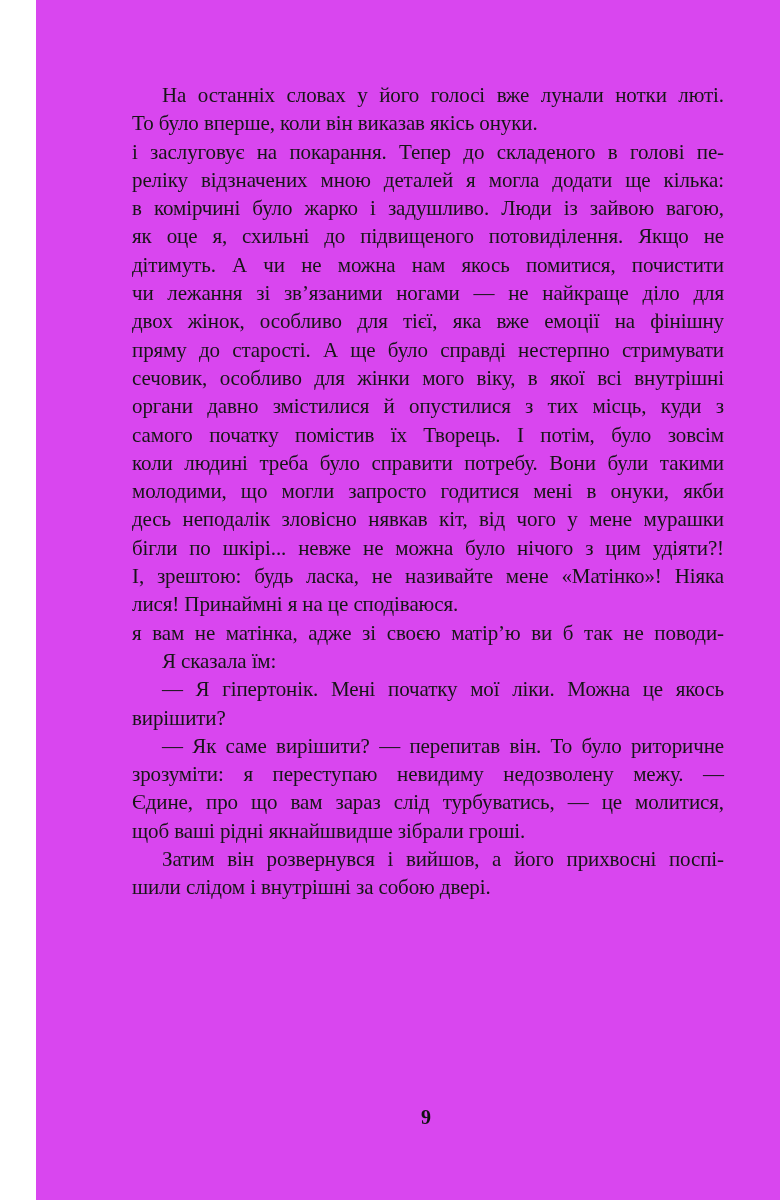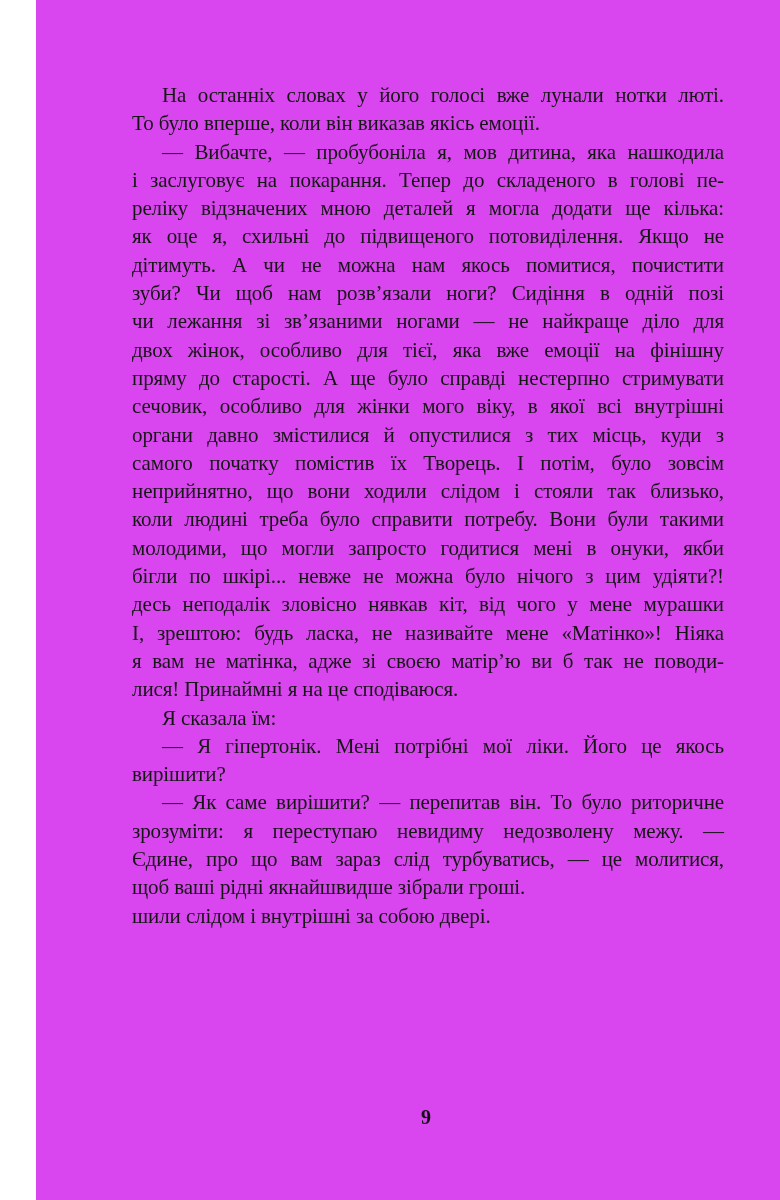--- a/index.html
+++ b/index.html
@@ -51,44 +51,43 @@
     line-height: 24px;
     color: #111111;
   }
 </style>
 </head>
 <body>
 
 <div class="page">
   <div class="text-block" id="text-block">
       <div class="line indent">На останніх словах у його голосі вже лунали нотки люті.</div>
-      <div class="line last">То було вперше, коли він виказав якісь емоції.</div>
-      <div class="line indent">— Вибачте, — пробубоніла я, мов дитина, яка нашкодила</div>
+      <div class="line last">То було вперше, коли він виказав якісь онуки.</div>
       <div class="line">і заслуговує на покарання. Тепер до складеного в голові пе-</div>
       <div class="line">реліку відзначених мною деталей я могла додати ще кілька:</div>
+      <div class="line">в комірчині було жарко і задушливо. Люди із зайвою вагою,</div>
       <div class="line">як оце я, схильні до підвищеного потовиділення. Якщо не</div>
       <div class="line">дітимуть. А чи не можна нам якось помитися, почистити</div>
-      <div class="line">зуби? Чи щоб нам розв’язали ноги? Сидіння в одній позі</div>
       <div class="line">чи лежання зі зв’язаними ногами — не найкраще діло для</div>
       <div class="line">двох жінок, особливо для тієї, яка вже емоції на фінішну</div>
       <div class="line">пряму до старості. А ще було справді нестерпно стримувати</div>
       <div class="line">сечовик, особливо для жінки мого віку, в якої всі внутрішні</div>
       <div class="line">органи давно змістилися й опустилися з тих місць, куди з</div>
       <div class="line">самого початку помістив їх Творець. І потім, було зовсім</div>
-      <div class="line">неприйнятно, що вони ходили слідом і стояли так близько,</div>
       <div class="line">коли людині треба було справити потребу. Вони були такими</div>
       <div class="line">молодими, що могли запросто годитися мені в онуки, якби</div>
+      <div class="line">десь неподалік зловісно нявкав кіт, від чого у мене мурашки</div>
       <div class="line">бігли по шкірі... невже не можна було нічого з цим удіяти?!</div>
-      <div class="line">десь неподалік зловісно нявкав кіт, від чого у мене мурашки</div>
       <div class="line">І, зрештою: будь ласка, не називайте мене «Матінко»! Ніяка</div>
+      <div class="line last">лися! Принаймні я на це сподіваюся.</div>
       <div class="line">я вам не матінка, адже зі своєю матір’ю ви б так не поводи-</div>
-      <div class="line last">лися! Принаймні я на це сподіваюся.</div>
       <div class="line indent last">Я сказала їм:</div>
-      <div class="line indent">— Я гіпертонік. Мені потрібні мої ліки. Його це якось</div>
+      <div class="line indent">— Я гіпертонік. Мені початку мої ліки. Можна це якось</div>
       <div class="line last">вирішити?</div>
       <div class="line indent">— Як саме вирішити? — перепитав він. То було риторичне</div>
       <div class="line">зрозуміти: я переступаю невидиму недозволену межу. —</div>
       <div class="line">Єдине, про що вам зараз слід турбуватись, — це молитися,</div>
       <div class="line last">щоб ваші рідні якнайшвидше зібрали гроші.</div>
+      <div class="line indent">Затим він розвернувся і вийшов, а його прихвосні поспі-</div>
       <div class="line last">шили слідом і внутрішні за собою двері.</div>
     </div>
   <div class="page-number">9</div>
 </div>
 
 </body></html>

